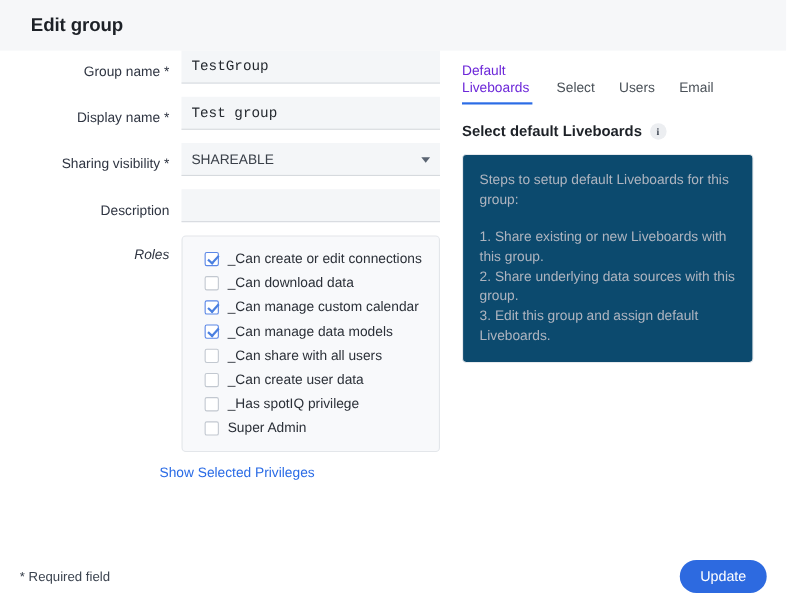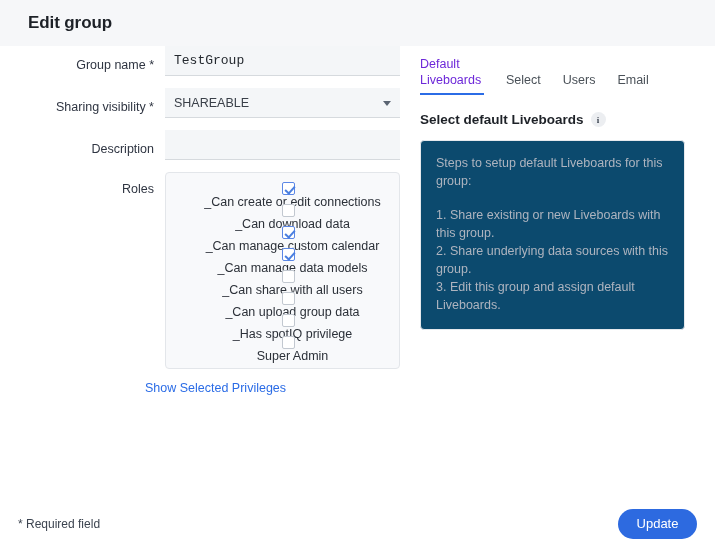--- a/index.html
+++ b/index.html
@@ -54,21 +54,21 @@
   }
   .field-label {
     width: 130px;
     text-align: right;
     padding-right: 11px;
     font-size: 12.5px;
     color: #2f3542;
     line-height: 14px;
     padding-top: 12px;
   }
-  .field-label.roles-label { padding-top: 10px; }
+  .field-label.roles-label { padding-top: 10px; font-style: italic; }
   .field-control { width: 235px; }
 
   .text-input {
     width: 235px;
     height: 30px;
     background: #f4f6f8;
     border: none;
     border-bottom: 1px solid #d6dade;
     font-family: Liberation Mono, monospace;
     font-size: 13px;
@@ -108,21 +108,20 @@
     background: #f8f9fb;
     border: 1px solid #e3e6ea;
     border-radius: 4px;
     padding: 9px 0 10px 0;
   }
   .role-item {
     display: flex;
     align-items: center;
     height: 22px;
     padding-left: 20px;
-    flex-direction: column;
   }
   .cb {
     width: 13px; height: 13px;
     border: 1px solid #c2c8d0;
     border-radius: 2px;
     background: #ffffff;
     margin-right: 8px;
     flex: none;
     position: relative;
   }
@@ -271,20 +270,26 @@
 
     <div class="form-col">
 
       <div class="field-row">
         <div class="field-label">Group name *</div>
         <div class="field-control">
           <input class="text-input" type="text" value="TestGroup" style="">
         </div>
       </div>
 
+      <div class="field-row">
+        <div class="field-label">Display name *</div>
+        <div class="field-control">
+          <input class="text-input" type="text" value="Test group" style="">
+        </div>
+      </div>
 
       <div class="field-row">
         <div class="field-label">Sharing visibility *</div>
         <div class="field-control">
           <div class="select-wrap">
             <div class="select-input">SHAREABLE</div>
             <span class="select-caret"></span>
           </div>
         </div>
       </div>
@@ -321,21 +326,21 @@
               <span class="role-text">_Can manage data models</span>
             </div>
 
             <div class="role-item">
               <span class="cb"></span>
               <span class="role-text">_Can share with all users</span>
             </div>
 
             <div class="role-item">
               <span class="cb"></span>
-              <span class="role-text">_Can upload group data</span>
+              <span class="role-text">_Can create user data</span>
             </div>
 
             <div class="role-item">
               <span class="cb"></span>
               <span class="role-text">_Has spotIQ privilege</span>
             </div>
 
             <div class="role-item">
               <span class="cb"></span>
               <span class="role-text">Super Admin</span>

